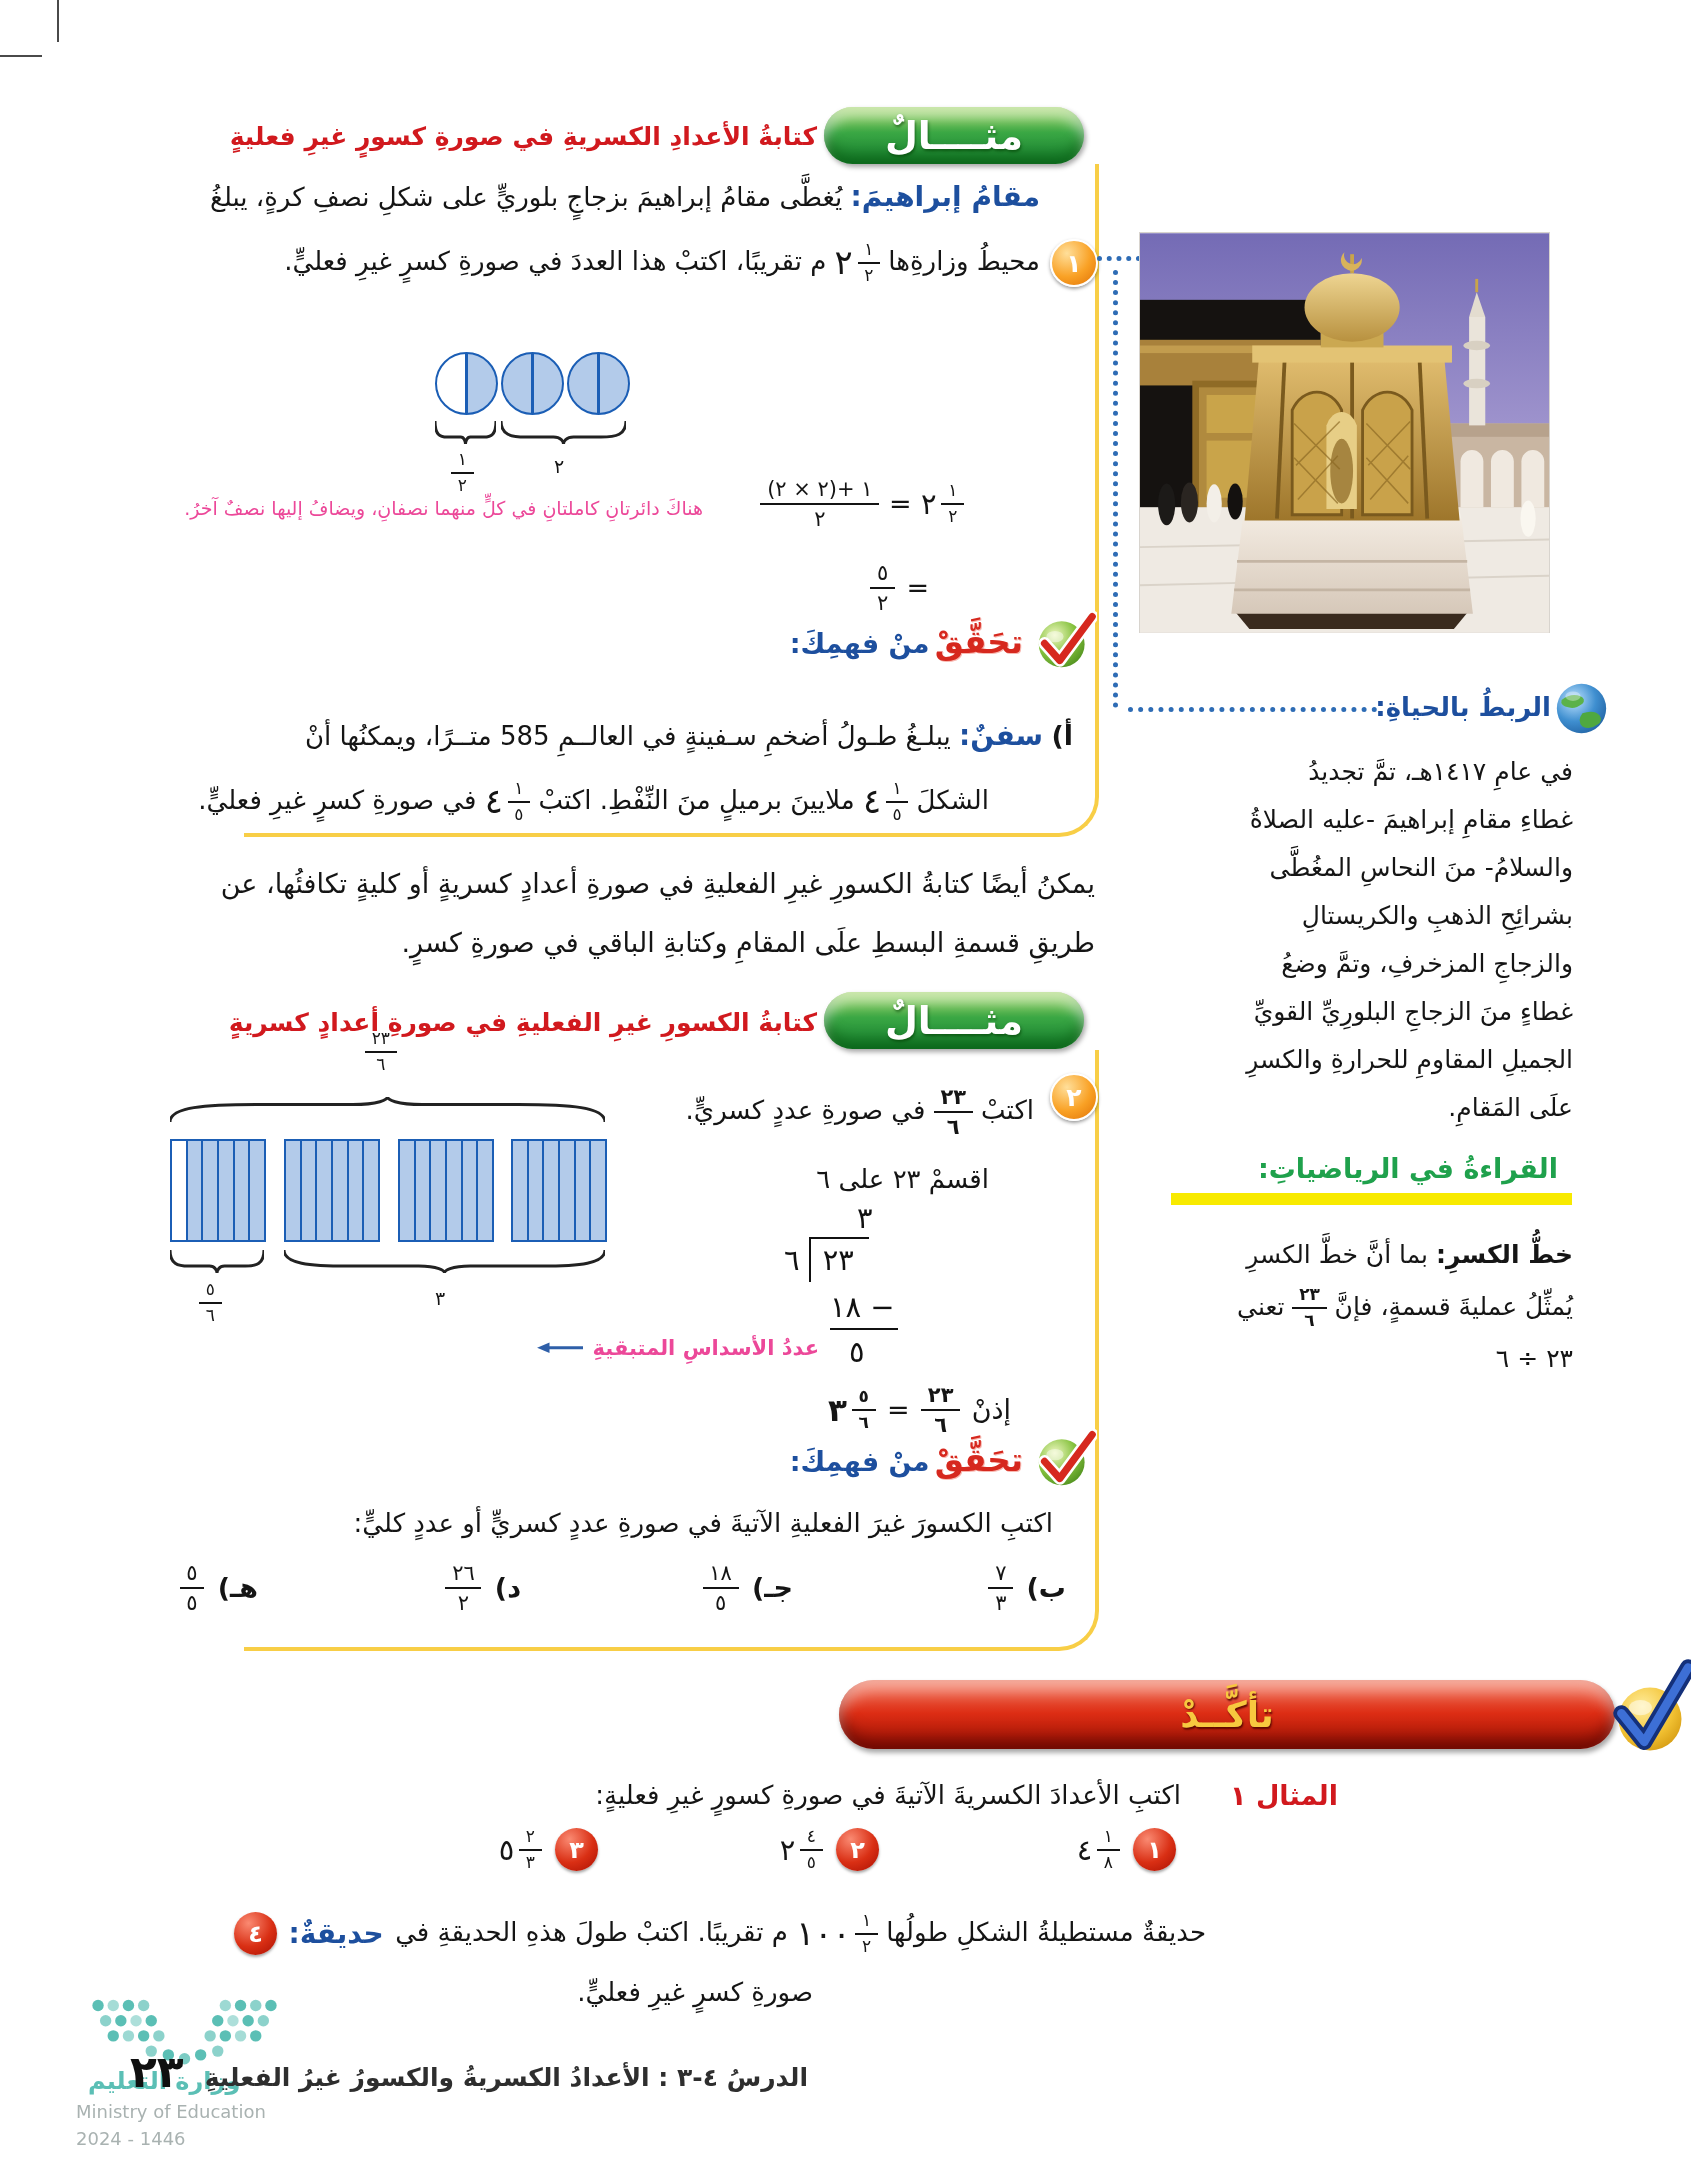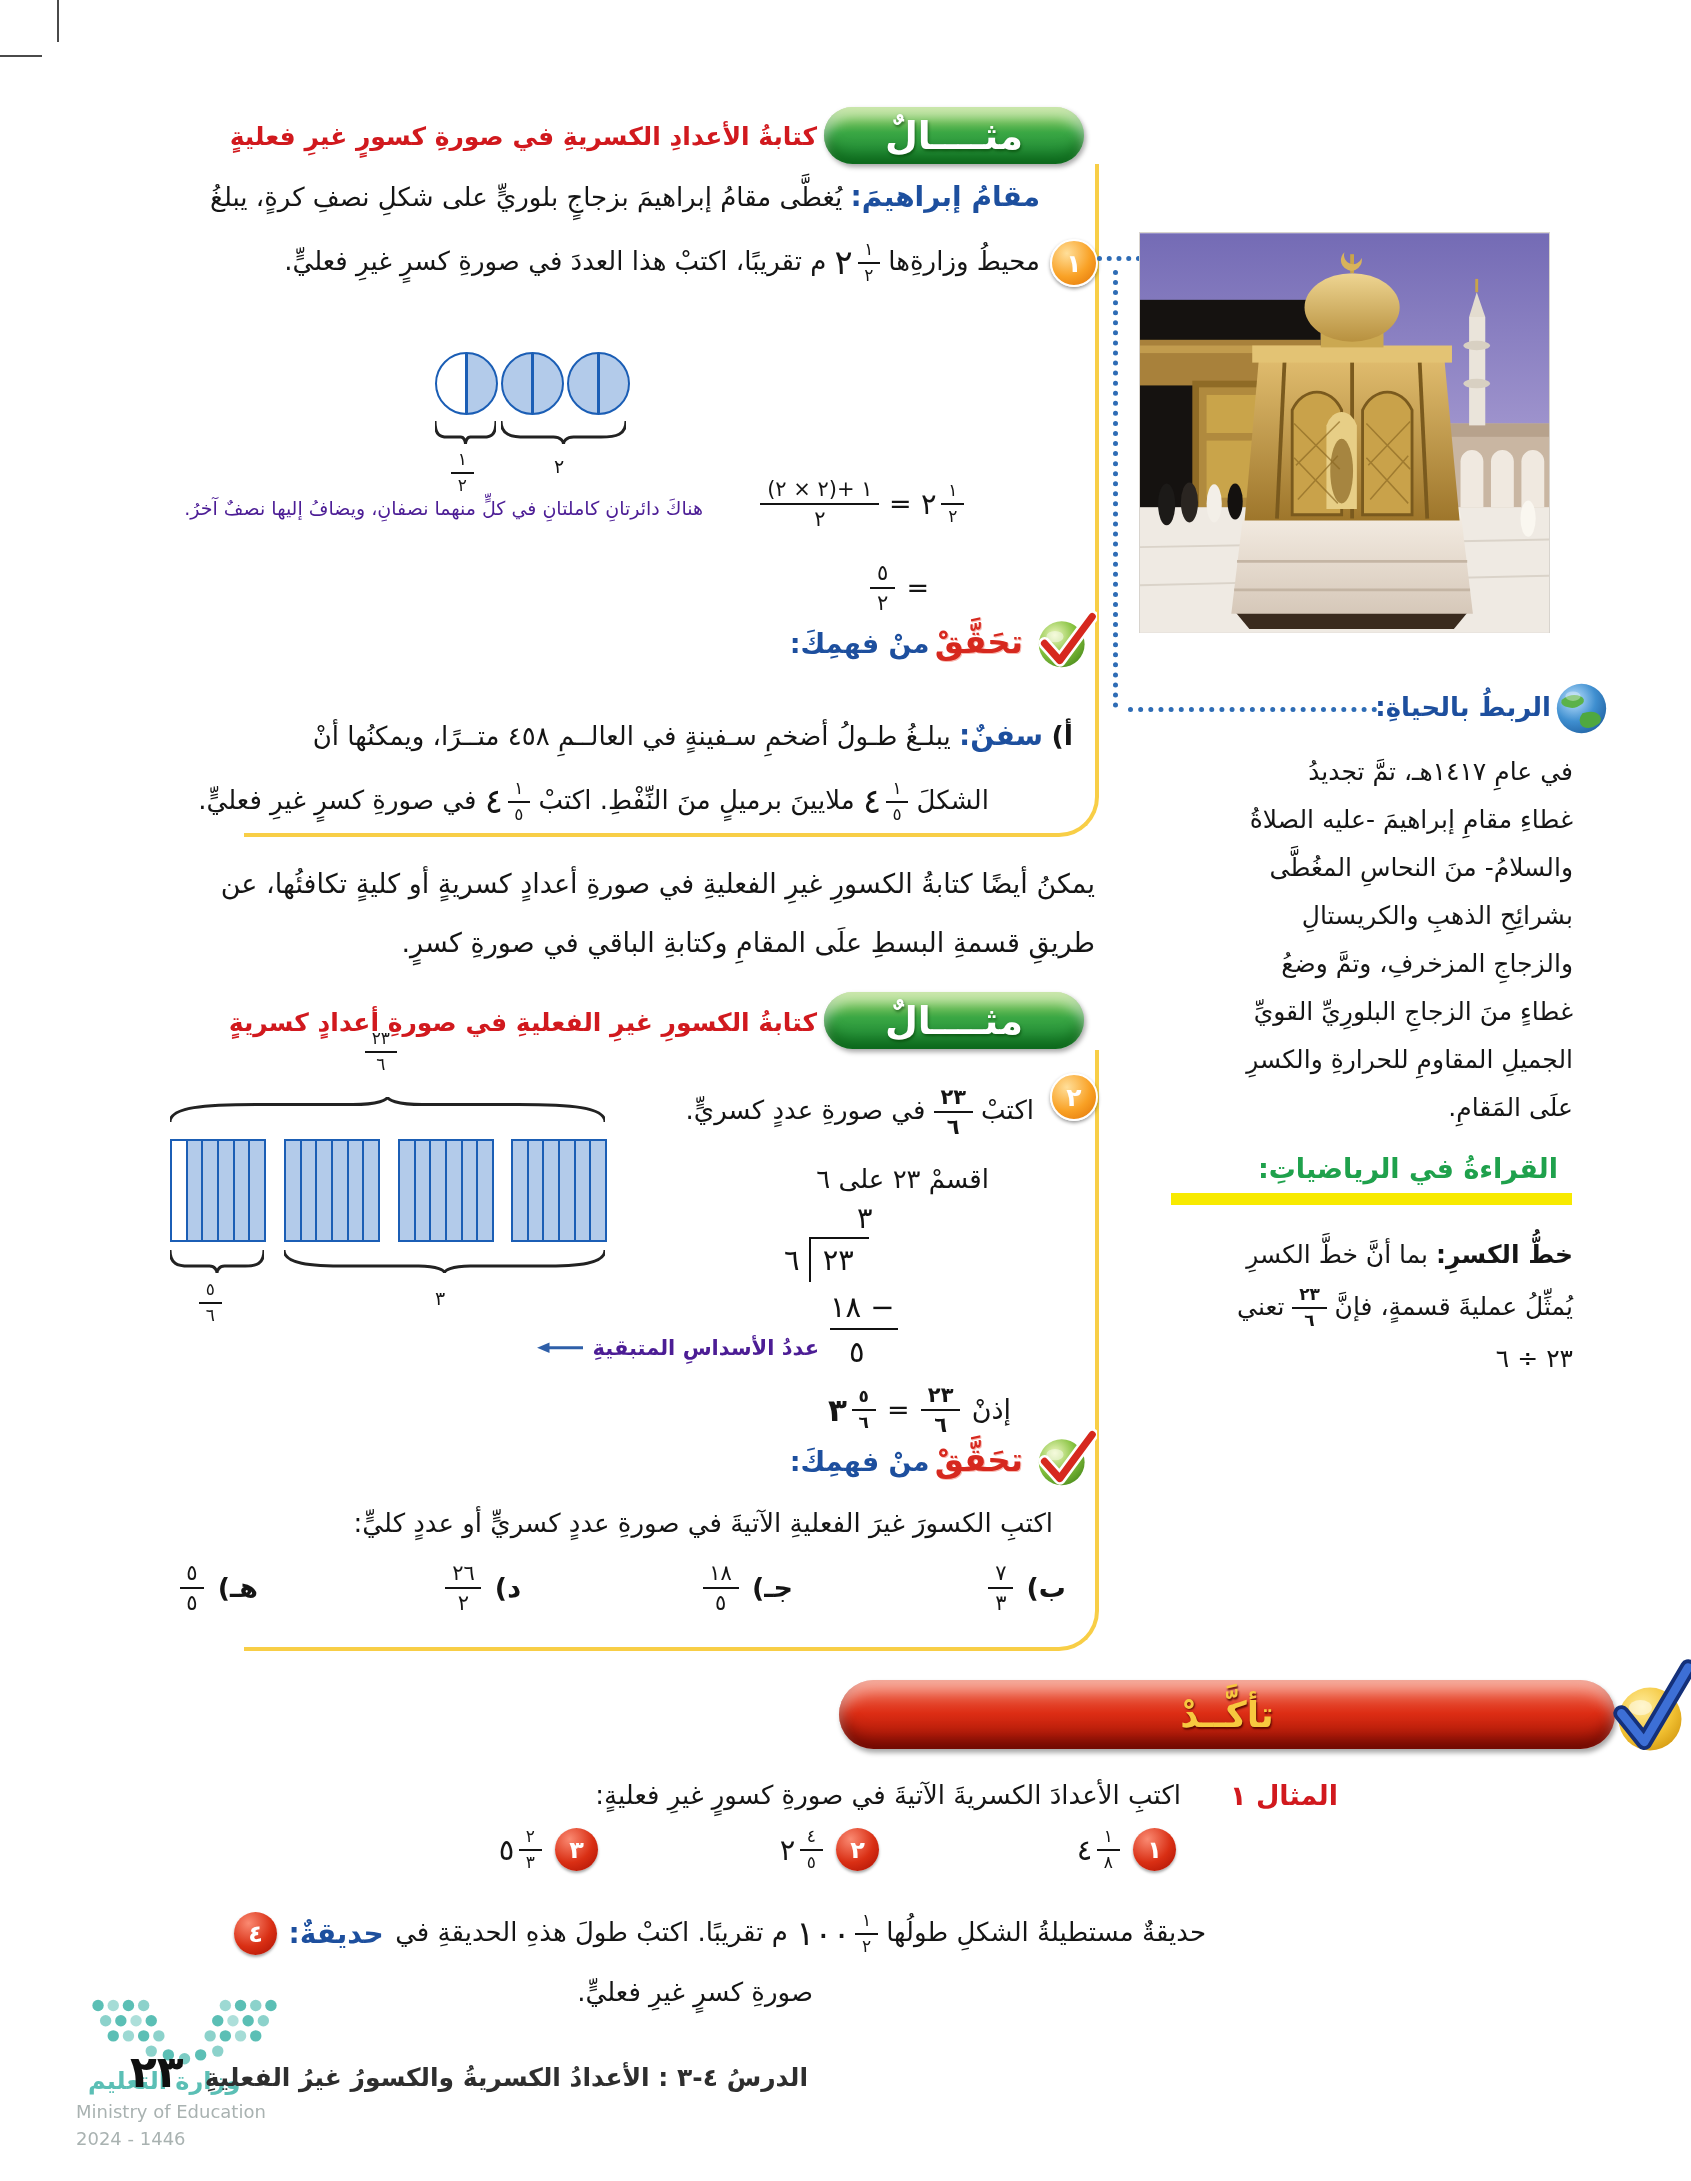--- a/index.html
+++ b/index.html
@@ -32,21 +32,21 @@
   .rbadge{width:43px;height:43px;border-radius:50%;display:flex;align-items:center;justify-content:center;
           background:radial-gradient(circle at 34% 26%, #fa8a72, #d92f14 55%, #a90f02);
           box-shadow:0 1.9px 2.9px rgba(0,0,0,.35);color:#fff;font-size:24px;font-weight:bold;flex:none;}
   .redpill{width:776px;height:69px;border-radius:36px;display:flex;align-items:center;justify-content:center;
         background:linear-gradient(#f57a60, #dd2d14 48%, #9c1103);
         box-shadow:inset 0 11.5px 13.4px rgba(255,255,255,.4), inset 0 -9.6px 15.3px rgba(60,0,0,.5), 1.9px 3.8px 5.7px rgba(0,0,0,.35);
         color:#F7C83F;font-size:36px;font-weight:bold;letter-spacing:1.9px;text-shadow:1px 1.9px 1.9px #5e0800;}
 
   .leadblue{color:#1D4F9E;font-weight:bold;}
   .bodytext{font-size:26px;}
-  .bluenote{color:#4c1d95;text-align:center;}
+  .bluenote{color:#ec4899;text-align:center;}
   .chkred{color:#D6281E;font-weight:bold;font-size:32.5px;text-shadow:1px 1px 0 #f8b9b2;}
   .chkblue{color:#1D4F9E;font-weight:bold;font-size:27px;}
 
   
   .dots-h{border-top:5.7px dotted #2E6CB5;height:0;}
   .dots-v{border-left:5.7px dotted #2E6CB5;width:0;}
 
   
   .circ{position:absolute;width:59px;height:59px;border:2.9px solid #1B5EB5;border-radius:50%;}
   .circ .mid{position:absolute;left:50%;top:0;bottom:0;width:2.9px;margin-left:-1.4px;background:#1B5EB5;}
@@ -187,21 +187,21 @@
     <path d="M11 37 L27 55 L61 9" fill="none" stroke="#D6281E" stroke-width="7.5" stroke-linecap="round" stroke-linejoin="round"></path>
   </svg>
   <div class="abs rtl" style="right:669px;top:623px">
     <span class="chkred">تحَقَّقْ</span>
     <span class="chkblue">منْ فهمِكَ:</span>
   </div>
 
   <div class="abs rtl bodytext" style="right:619px;top:719px">
     <span class="ex-letter">أ)</span>
     <span class="leadblue" style="font-size:28px">سفنٌ:</span>
-    <span>يبلـغُ طـولُ أضخمِ سـفينةٍ في العالــمِ ٤٥٨ متــرًا، ويمكنُها أنْ</span>
+    <span>يبلـغُ طـولُ أضخمِ سـفينةٍ في العالــمِ 585 متــرًا، ويمكنُها أنْ</span>
   </div>
   <div class="abs rtl bodytext" style="right:703px;top:780px">
     <span>الشكلَ</span>
     <span class="mix">
       <span class="fr fr-sm">
           <span class="n">١</span>
           <span class="d">٥</span>
         </span>
       <span class="whole">٤</span>
     </span>

